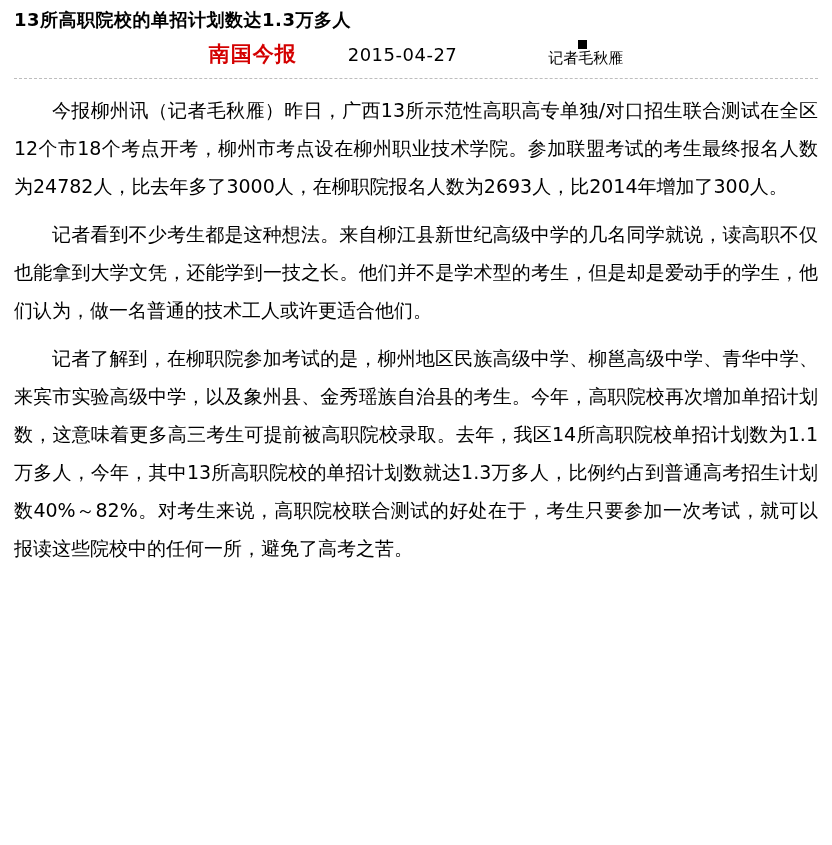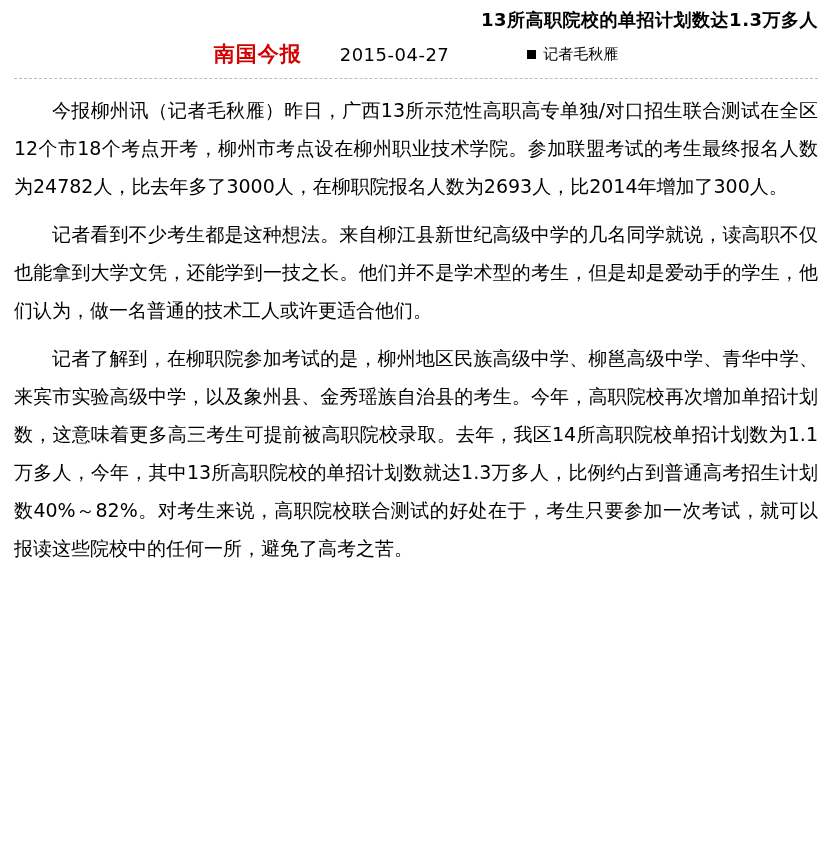--- a/index.html
+++ b/index.html
@@ -15,32 +15,32 @@
     overflow: hidden;
   }
   .page {
     width: 832px;
     height: 845px;
     box-sizing: border-box;
     padding: 0 14px;
     position: relative;
   }
   .article-title {
-    text-align: right;
+    text-align: left;
     font-size: 18px;
     font-weight: bold;
     line-height: 1.3;
     padding-top: 8px;
     letter-spacing: 0.5px;
   }
   .meta-row {
     display: flex;
     align-items: center;
     justify-content: center;
-    gap: 0px;
+    gap: 13px;
     padding-top: 9px;
     padding-bottom: 8px;
   }
   .source-name {
     color: #d40000;
     font-size: 21px;
     font-weight: bold;
     letter-spacing: 1px;
   }
   .pub-date {
@@ -48,20 +48,21 @@
     color: #000;
     margin-left: 38px;
     letter-spacing: 0.5px;
   }
   .author-block {
     display: flex;
     align-items: center;
     margin-left: 78px;
     font-size: 15px;
     color: #000;
+    flex-direction: column;
   }
   .square-bullet {
     display: inline-block;
     width: 9px;
     height: 9px;
     background: #000;
     margin-right: 7px;
   }
   .divider {
     border: none;

